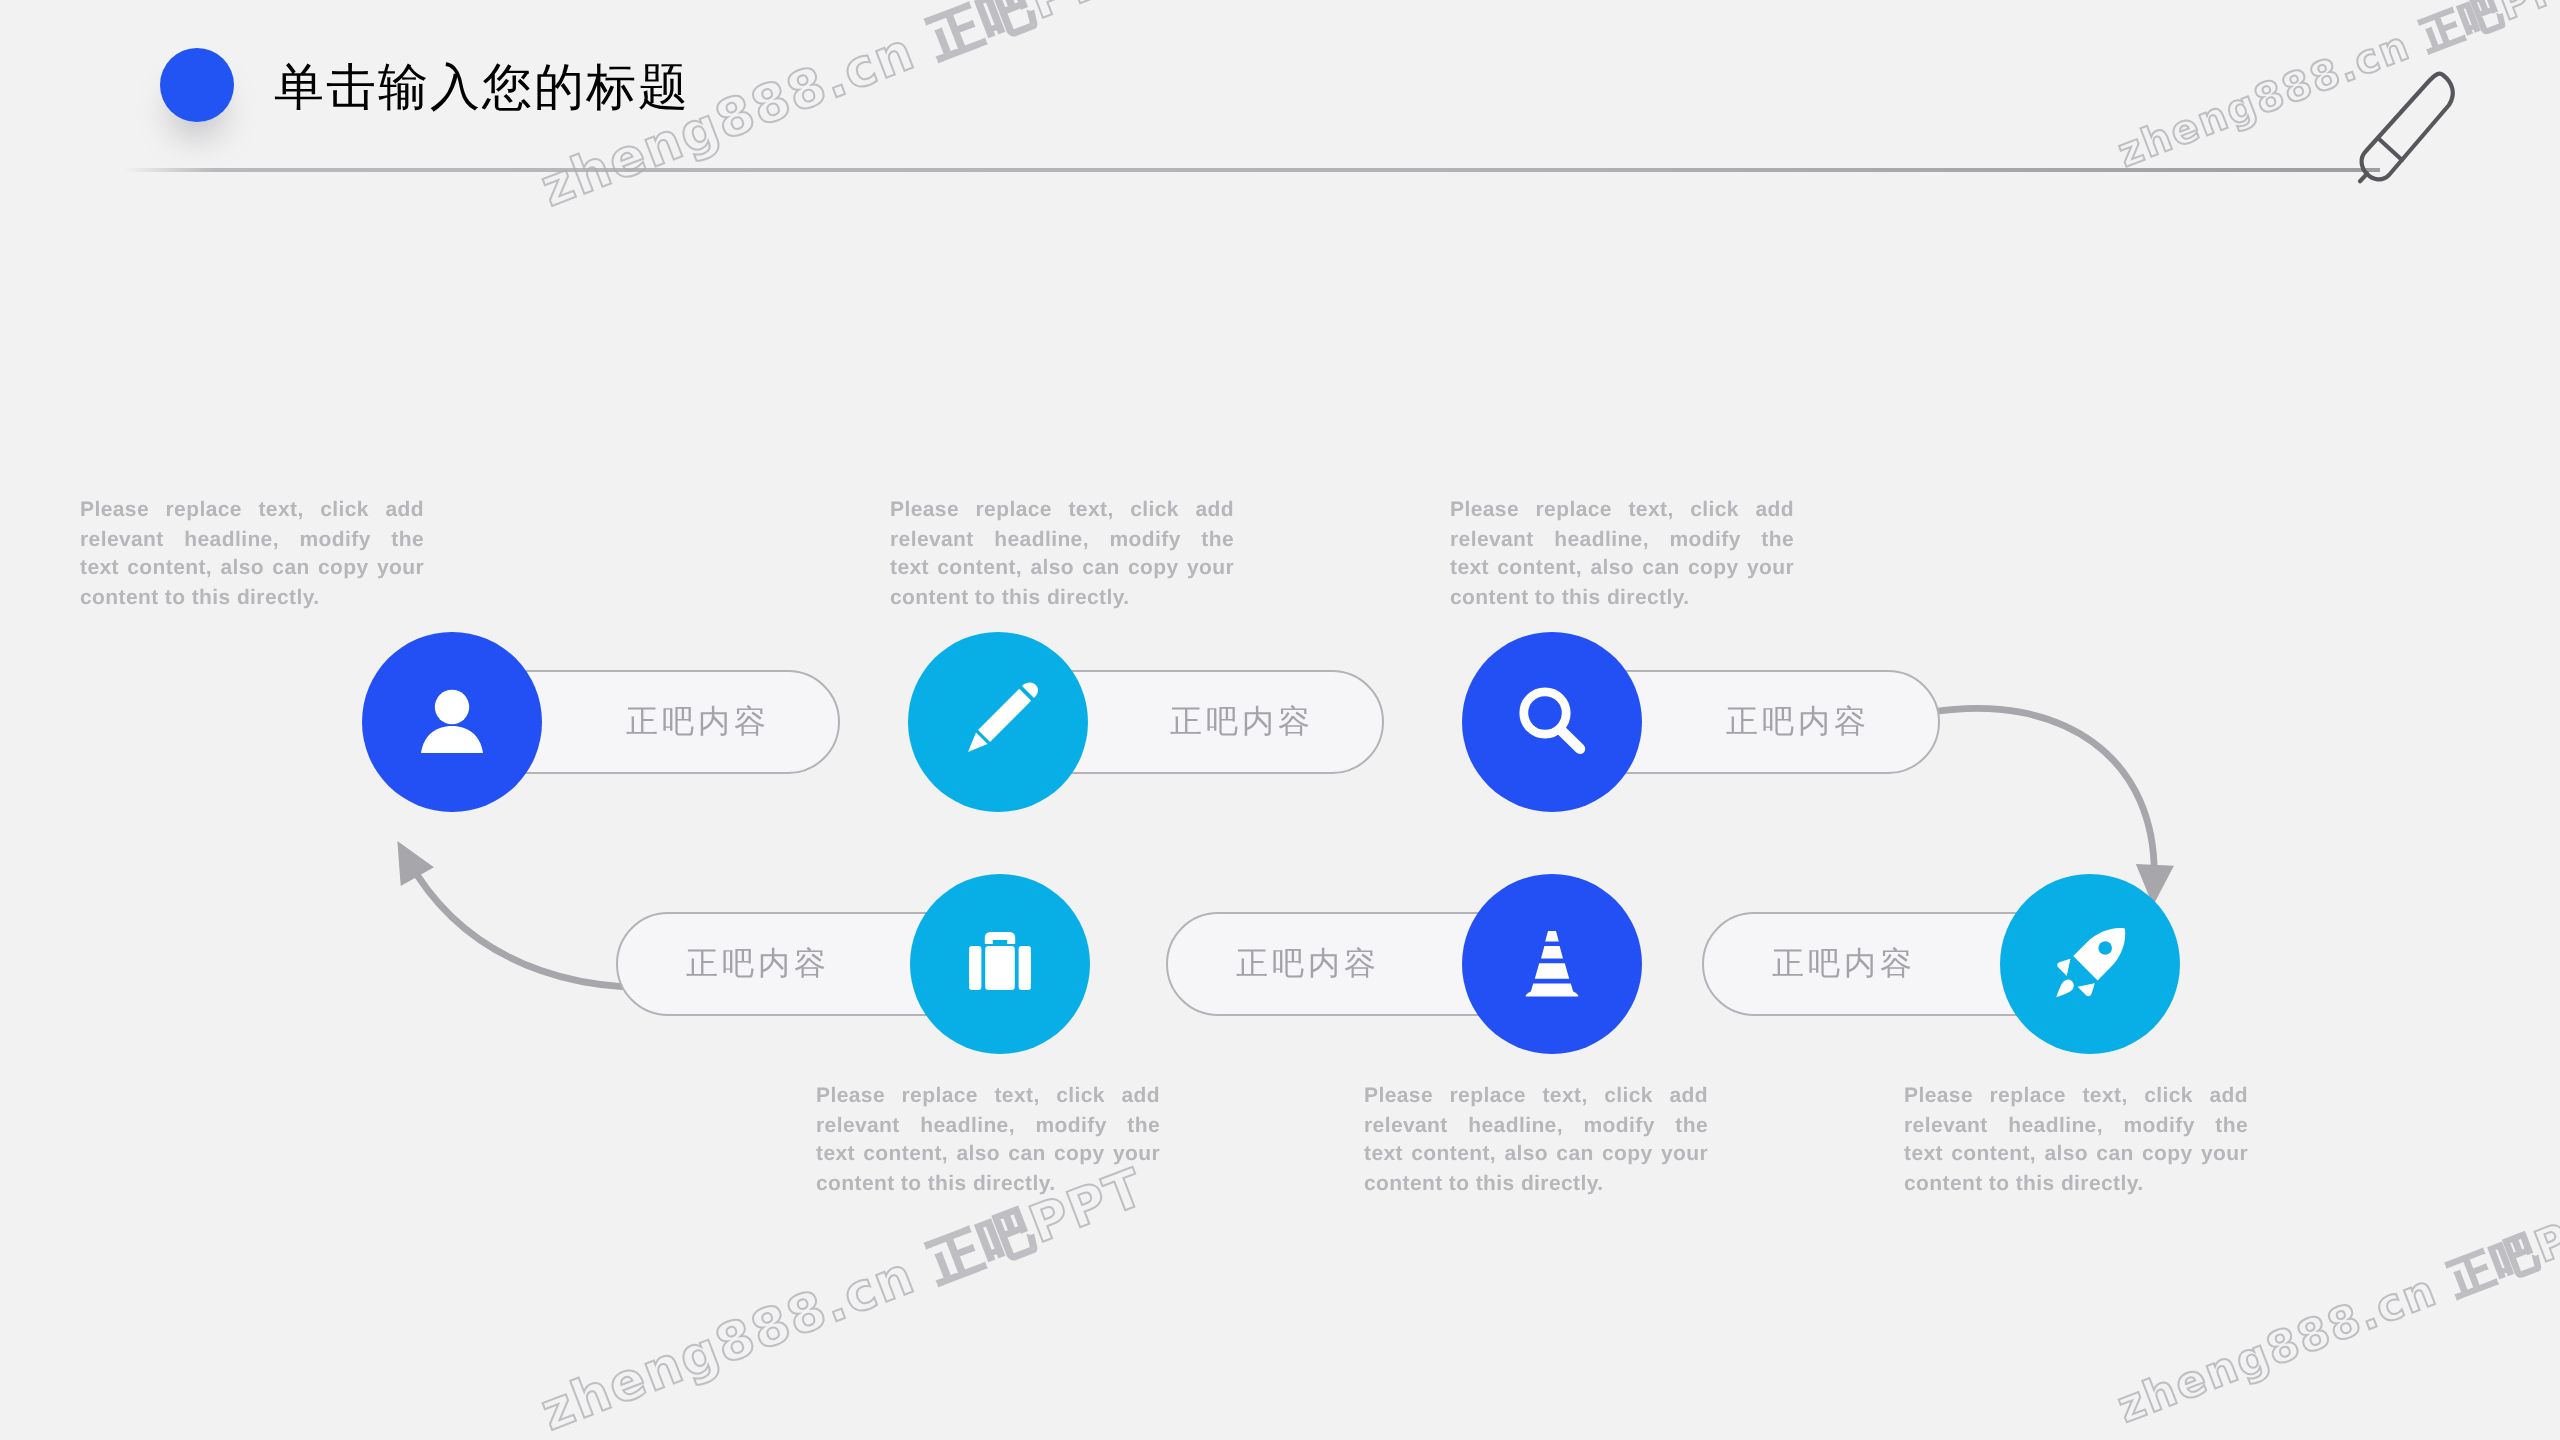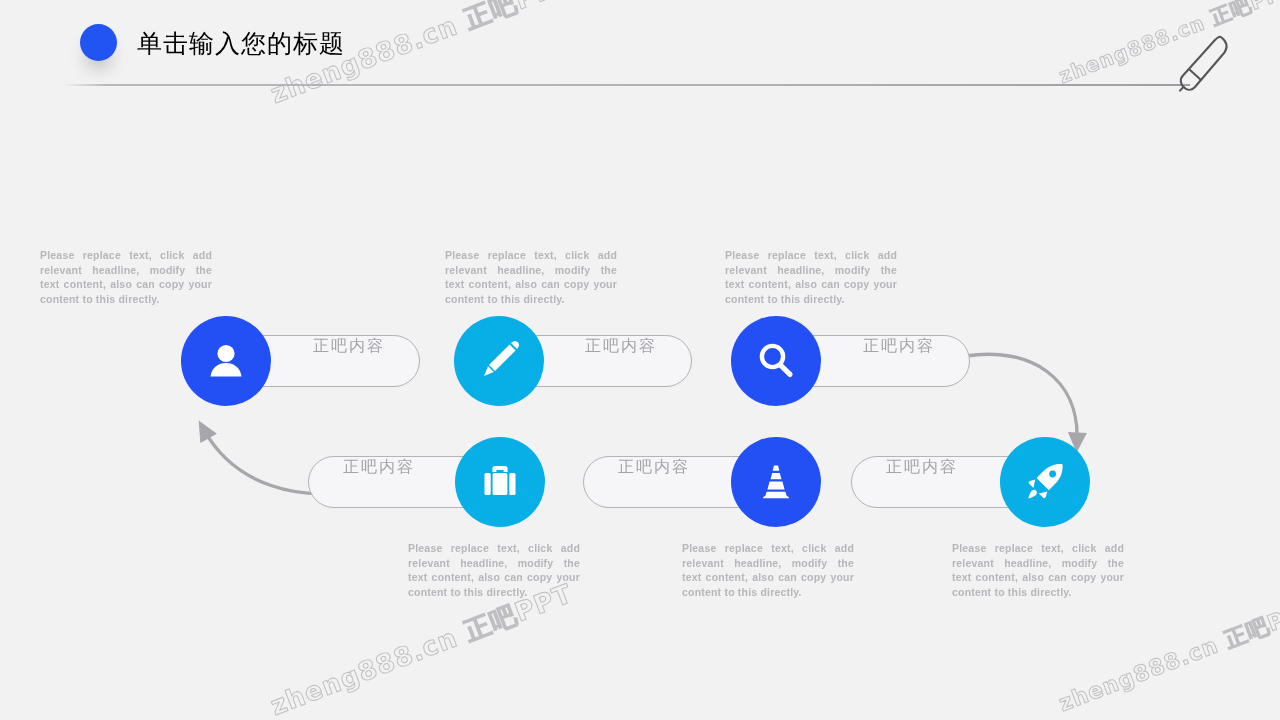--- a/index.html
+++ b/index.html
@@ -96,20 +96,21 @@
   .circle.cyan  { background: #08aee6; }
   .circle svg { display: block; }
 
   .pill {
     position: absolute;
     height: 52px;
     border: 1.6px solid #b3b3b8;
     border-radius: 26px;
     background: #f6f6f9;
     display: flex;
+    align-items: center;
     justify-content: center;
     z-index: 10;
     box-sizing: border-box;
   }
   .pill-label {
     font-size: 16px;
     color: #a3a3a9;
     letter-spacing: 2px;
     font-family: "DejaVu Sans", "Liberation Sans", sans-serif;
   }

